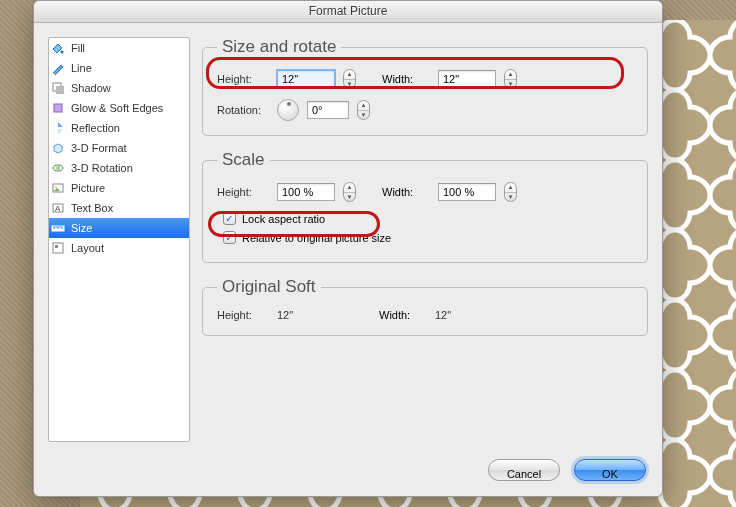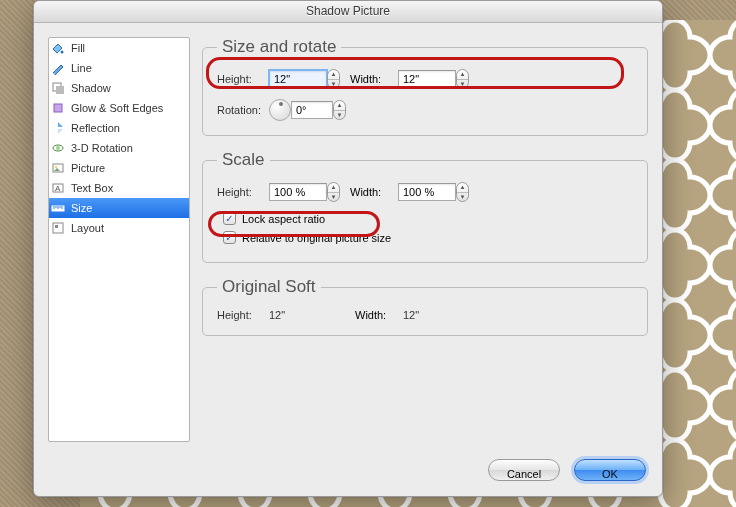--- a/index.html
+++ b/index.html
@@ -78,21 +78,21 @@
     border-radius: 5px;
     margin: 0 0 14px 0;
     padding: 12px 14px 14px 14px;
     background: #ececec;
   }
   fieldset.group > legend {
     padding: 0 5px;
     color: #555;
     font-size: 17px;
   }
-  .row { display: flex; align-items: center; margin-bottom: 10px;}
+  .row { display: flex; align-items: center; gap: 8px; margin-bottom: 10px;}
   .row:last-child{margin-bottom:0;}
   .lbl { color: #333; width: 52px; }
   .lbl-w { width: 48px; text-align:left;}
   .field {
     display: inline-block;
     width: 58px; height: 18px;
     background: #fff;
     border: 1px solid #aaa;
     border-top-color:#999;
     border-radius: 0;
@@ -167,21 +167,21 @@
         <pattern id="q" width="70" height="70" patternUnits="userSpaceOnUse">
     <rect width="70" height="70" fill="rgba(180,162,130,0.4)"></rect>
     <path d="M35 0 C25 0 20 10 20 17 C10 17 0 25 0 35 C0 45 10 53 20 53 C20 60 25 70 35 70 C45 70 50 60 50 53 C60 53 70 45 70 35 C70 25 60 17 50 17 C50 10 45 0 35 0 Z" fill="none" stroke="#fff" stroke-width="5"></path>
   </pattern>
       </defs>
       <rect width="100%" height="100%" fill="url(#q)"></rect>
     </svg>
 </div>
 
 <div class="dialog">
-  <div class="titlebar">Shadow Picture</div>
+  <div class="titlebar">Format Picture</div>
   <div class="body">
     <div class="sidebar">
       <div class="sidebar-item">
         <span class="sicon"><svg viewBox="0 0 14 14">
               <path d="M2 8 L7 3 L11 7 L6 12 Z" fill="#7fc1f0" stroke="#2a6fb0"></path>
               <circle cx="11" cy="11" r="1.5" fill="#2a6fb0"></circle>
             </svg></span>
         <span>Fill</span>
       </div>
       <div class="sidebar-item">
@@ -202,20 +202,26 @@
               <rect x="3" y="3" width="8" height="8" fill="#c6a6e8" stroke="#8a5fc0"></rect>
             </svg></span>
         <span>Glow &amp; Soft Edges</span>
       </div>
       <div class="sidebar-item">
         <span class="sicon"><svg viewBox="0 0 14 14">
               <path d="M7 1 L12 6 L7 6 Z" fill="#6fa8e8"></path>
               <path d="M7 13 L12 8 L7 8 Z" fill="#c9dff5"></path>
             </svg></span>
         <span>Reflection</span>
+      </div>
+      <div class="sidebar-item">
+        <span class="sicon"><svg viewBox="0 0 14 14">
+              <path d="M3 5 L7 3 L11 5 L11 10 L7 12 L3 10 Z" fill="#d7ecfb" stroke="#5a9ad4"></path>
+            </svg></span>
+        <span>3-D Format</span>
       </div>
       <div class="sidebar-item">
         <span class="sicon"><svg viewBox="0 0 14 14">
               <ellipse cx="7" cy="7" rx="5" ry="3" fill="none" stroke="#4a8a3a"></ellipse>
               <circle cx="7" cy="7" r="2" fill="#9ed08a"></circle>
             </svg></span>
         <span>3-D Rotation</span>
       </div>
       <div class="sidebar-item">
         <span class="sicon"><svg viewBox="0 0 14 14">

